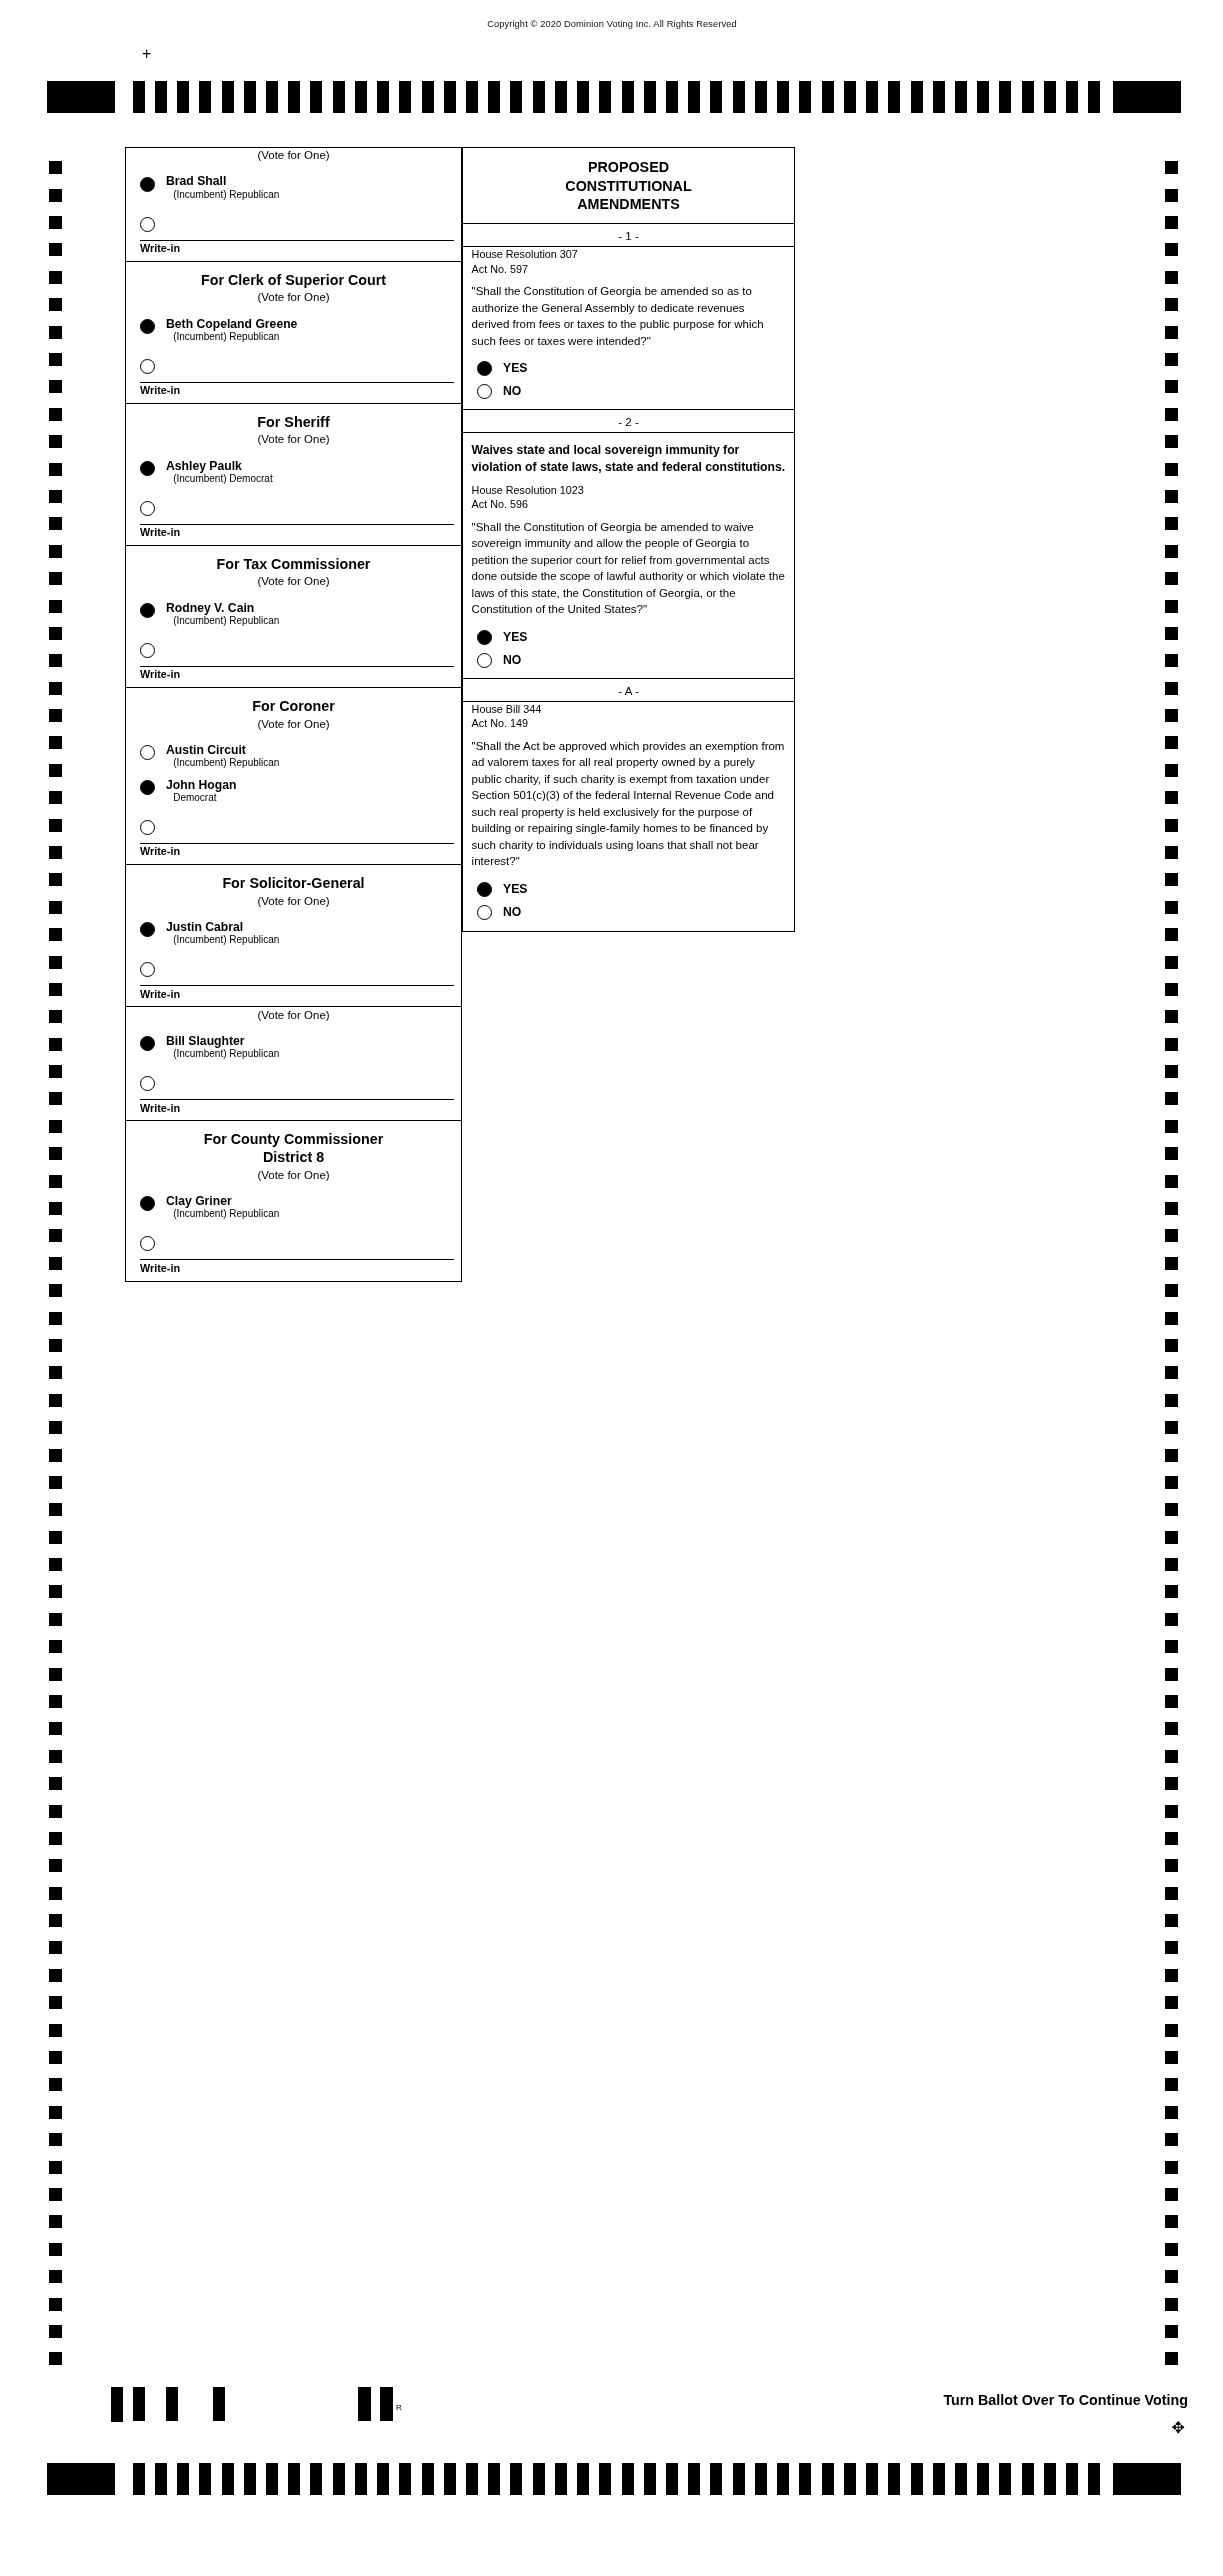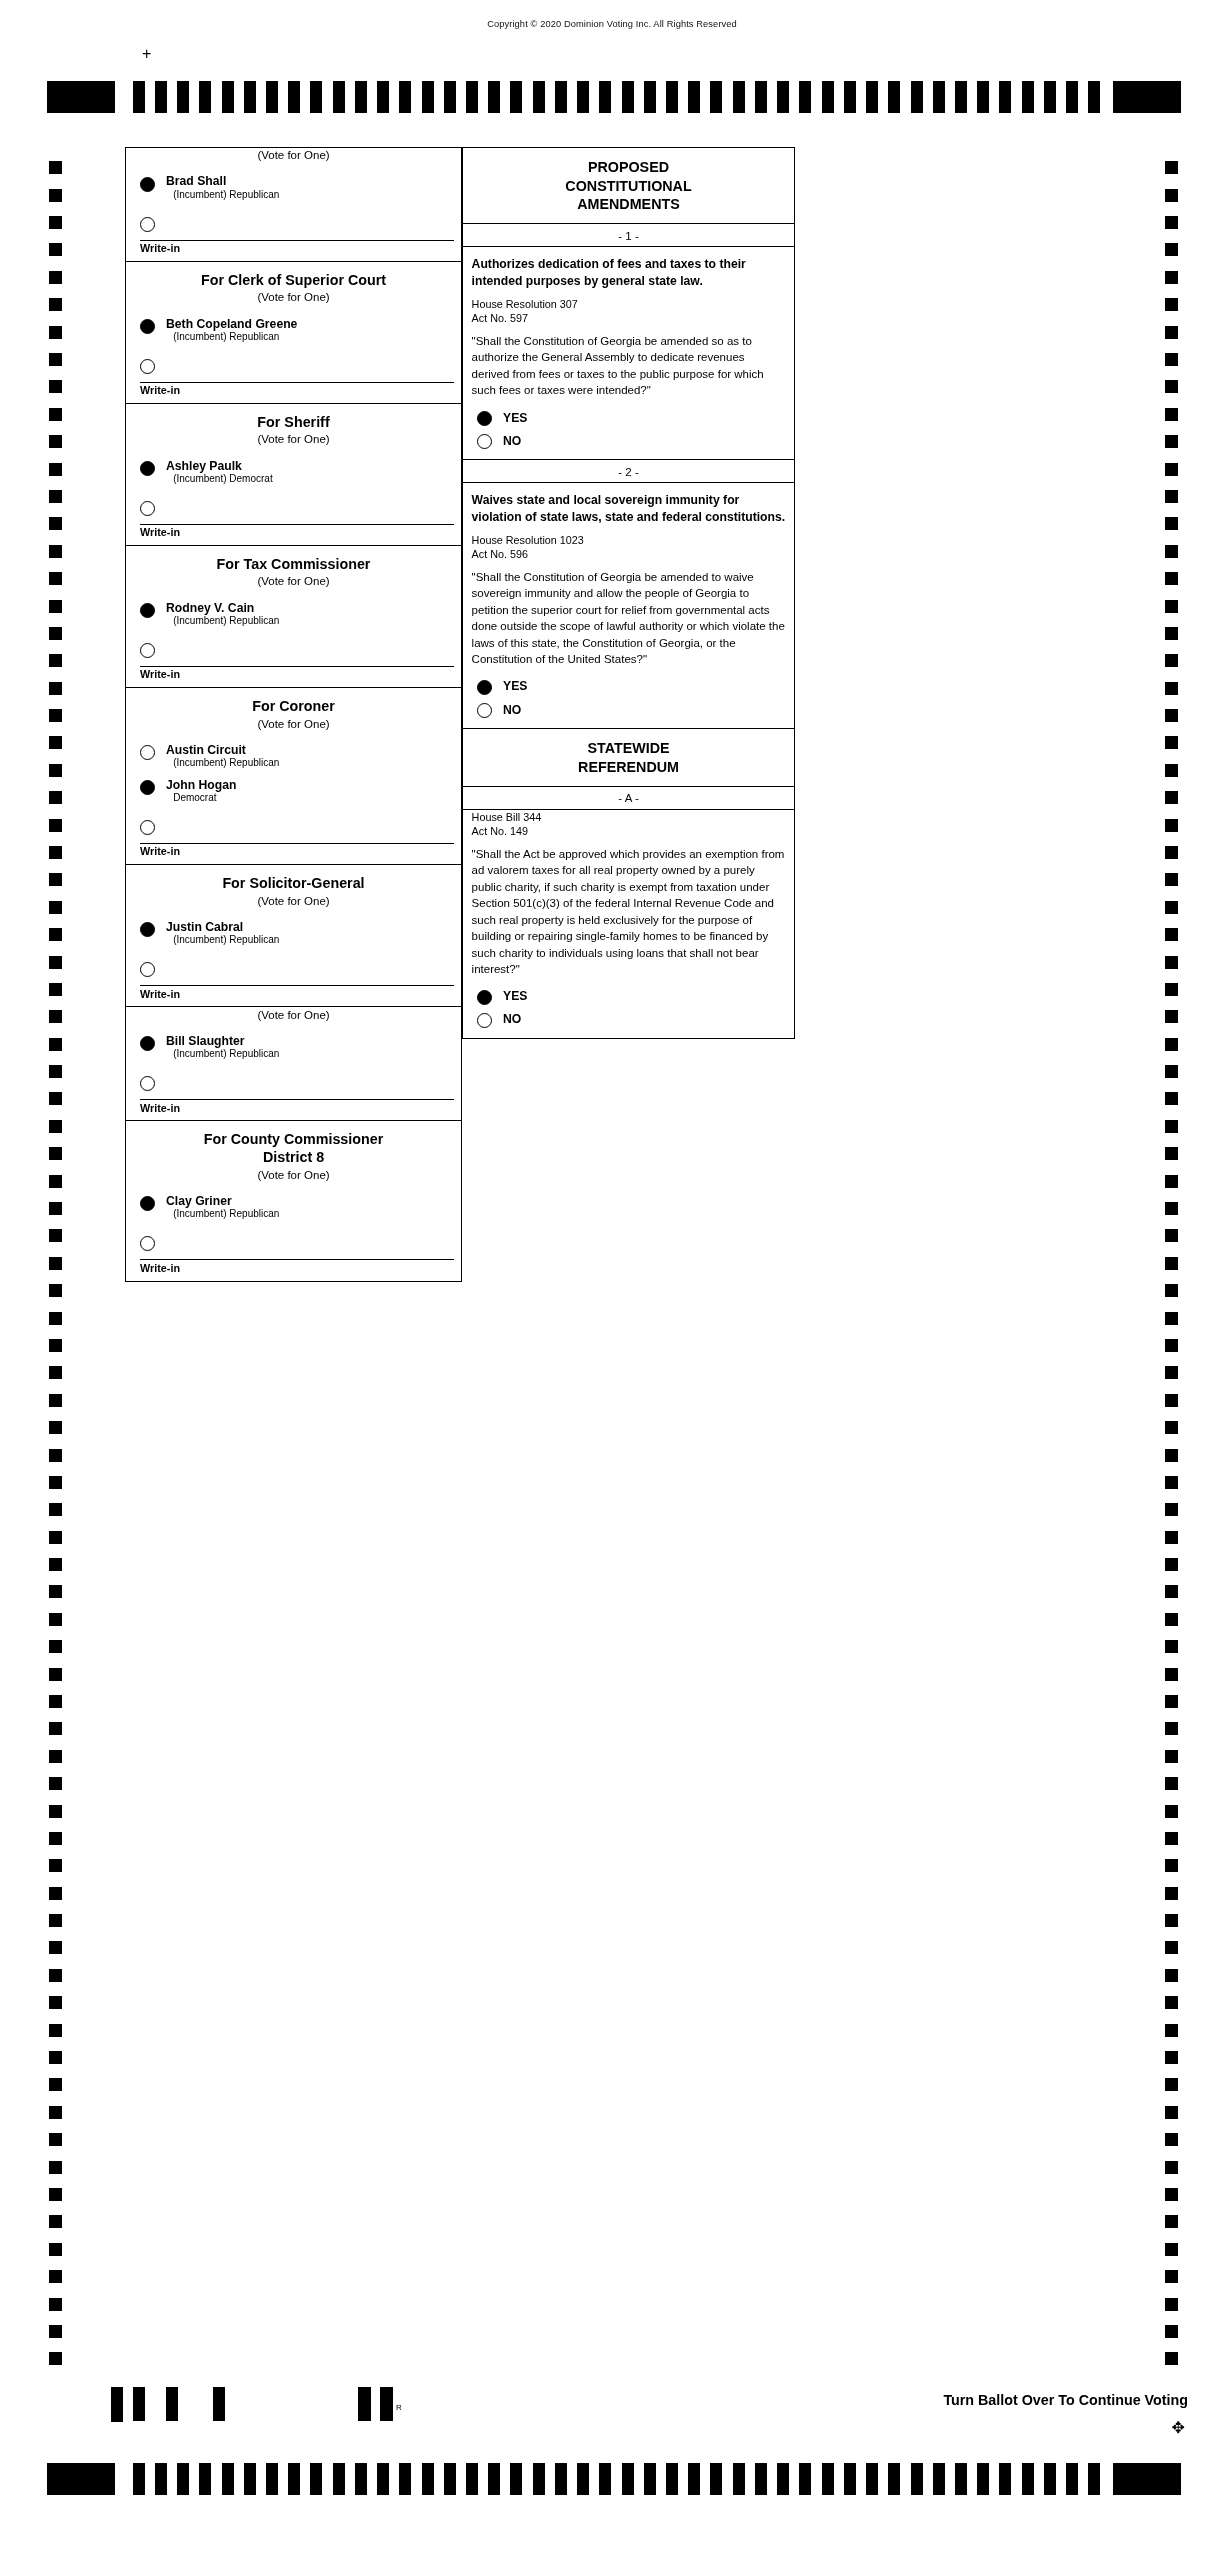--- a/index.html
+++ b/index.html
@@ -476,21 +476,20 @@
   </div>
 
 <div class="col" id="right-col" style="left:462px;top:147px;width:333px;">
     <div class="qhead">
       <div>PROPOSED</div>
       <div>CONSTITUTIONAL</div>
       <div>AMENDMENTS</div>
     </div>
     <div class="qblock">
       <div class="qnum">- 1 -</div>
-      <div class="qtitle">Authorizes dedication of fees and taxes to their intended purposes by general state law.</div>
       <div class="qref">
         <div>House Resolution 307</div>
         <div>Act No. 597</div>
       </div>
       <div class="qtext">"Shall the Constitution of Georgia be amended so as to authorize the General Assembly to dedicate revenues derived from fees or taxes to the public purpose for which such fees or taxes were intended?"</div>
       <div class="qopts">
         <div class="qopt"><div class="oval filled"></div><span>YES</span></div>
         <div class="qopt"><div class="oval"></div><span>NO</span></div>
       </div>
     </div>
@@ -500,24 +499,20 @@
       <div class="qref">
         <div>House Resolution 1023</div>
         <div>Act No. 596</div>
       </div>
       <div class="qtext">"Shall the Constitution of Georgia be amended to waive sovereign immunity and allow the people of Georgia to petition the superior court for relief from governmental acts done outside the scope of lawful authority or which violate the laws of this state, the Constitution of Georgia, or the Constitution of the United States?"</div>
       <div class="qopts">
         <div class="qopt"><div class="oval filled"></div><span>YES</span></div>
         <div class="qopt"><div class="oval"></div><span>NO</span></div>
       </div>
     </div>
-    <div class="qhead">
-      <div>STATEWIDE</div>
-      <div>REFERENDUM</div>
-    </div>
     <div class="qblock">
       <div class="qnum">- A -</div>
       <div class="qref">
         <div>House Bill 344</div>
         <div>Act No. 149</div>
       </div>
       <div class="qtext">"Shall the Act be approved which provides an exemption from ad valorem taxes for all real property owned by a purely public charity, if such charity is exempt from taxation under Section 501(c)(3) of the federal Internal Revenue Code and such real property is held exclusively for the purpose of building or repairing single-family homes to be financed by such charity to individuals using loans that shall not bear interest?"</div>
       <div class="qopts">
         <div class="qopt"><div class="oval filled"></div><span>YES</span></div>
         <div class="qopt"><div class="oval"></div><span>NO</span></div>

